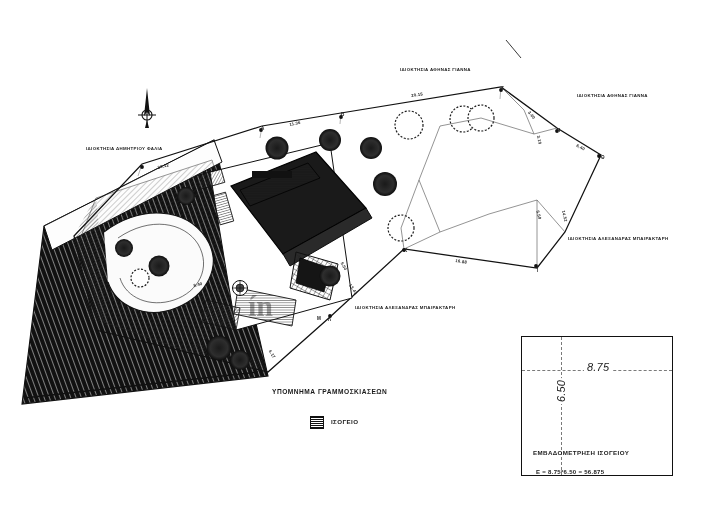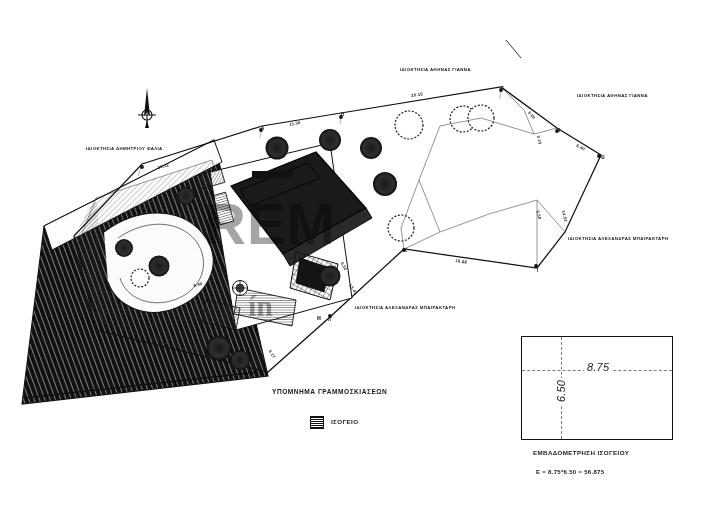--- a/index.html
+++ b/index.html
@@ -79,21 +79,21 @@
     font-weight: 400;
     color: #202020;
   }
 
   
   #area-table-box {
     position: absolute;
     left: 521px;
     top: 336px;
     width: 152px;
-    height: 104px;
+    height: 140px;
     border: 1.4px solid #111;
     background: #fff;
     box-sizing: border-box;
   }
   .tbl-guide-h {
     position: absolute;
     left: 0; right: 0;
     top: 33px;
     border-top: 1px dashed #7a7a7a;
   }
@@ -340,21 +340,20 @@
     <svg viewBox="0 0 22 40" width="22" height="40">
       <polygon points="11,0 14,28 11,24 8,28" fill="#111"></polygon>
       <circle cx="11" cy="27" r="5" fill="none" stroke="#111" stroke-width="1.1"></circle>
       <line x1="2" y1="27" x2="20" y2="27" stroke="#111" stroke-width="1"></line>
       <line x1="11" y1="20" x2="11" y2="38" stroke="#111" stroke-width="1"></line>
       <polygon points="11,32 13,40 9,40" fill="#111"></polygon>
     </svg>
   </div>
 
   <div id="watermark">
-    <div id="watermark-main">REM</div>
     <div id="watermark-sub">ín</div>
   </div>
 
   <div id="owner-labels">
       <div class="lbl owner-label" style="left: 400px; top: 67px;">ΙΔΙΟΚΤΗΣΙΑ ΑΘΗΝΑΣ ΓΙΑΝΝΑ</div>
       <div class="lbl owner-label" style="left: 577px; top: 93px;">ΙΔΙΟΚΤΗΣΙΑ ΑΘΗΝΑΣ ΓΙΑΝΝΑ</div>
       <div class="lbl owner-label" style="left: 86px; top: 146px;">ΙΔΙΟΚΤΗΣΙΑ ΔΗΜΗΤΡΙΟΥ ΦΑΛΙΑ</div>
       <div class="lbl owner-label" style="left: 568px; top: 236px;">ΙΔΙΟΚΤΗΣΙΑ ΑΛΕΞΑΝΔΡΑΣ ΜΠΑΙΡΑΚΤΑΡΗ</div>
       <div class="lbl owner-label" style="left: 355px; top: 305px;">ΙΔΙΟΚΤΗΣΙΑ ΑΛΕΞΑΝΔΡΑΣ ΜΠΑΙΡΑΚΤΑΡΗ</div>
     </div>

